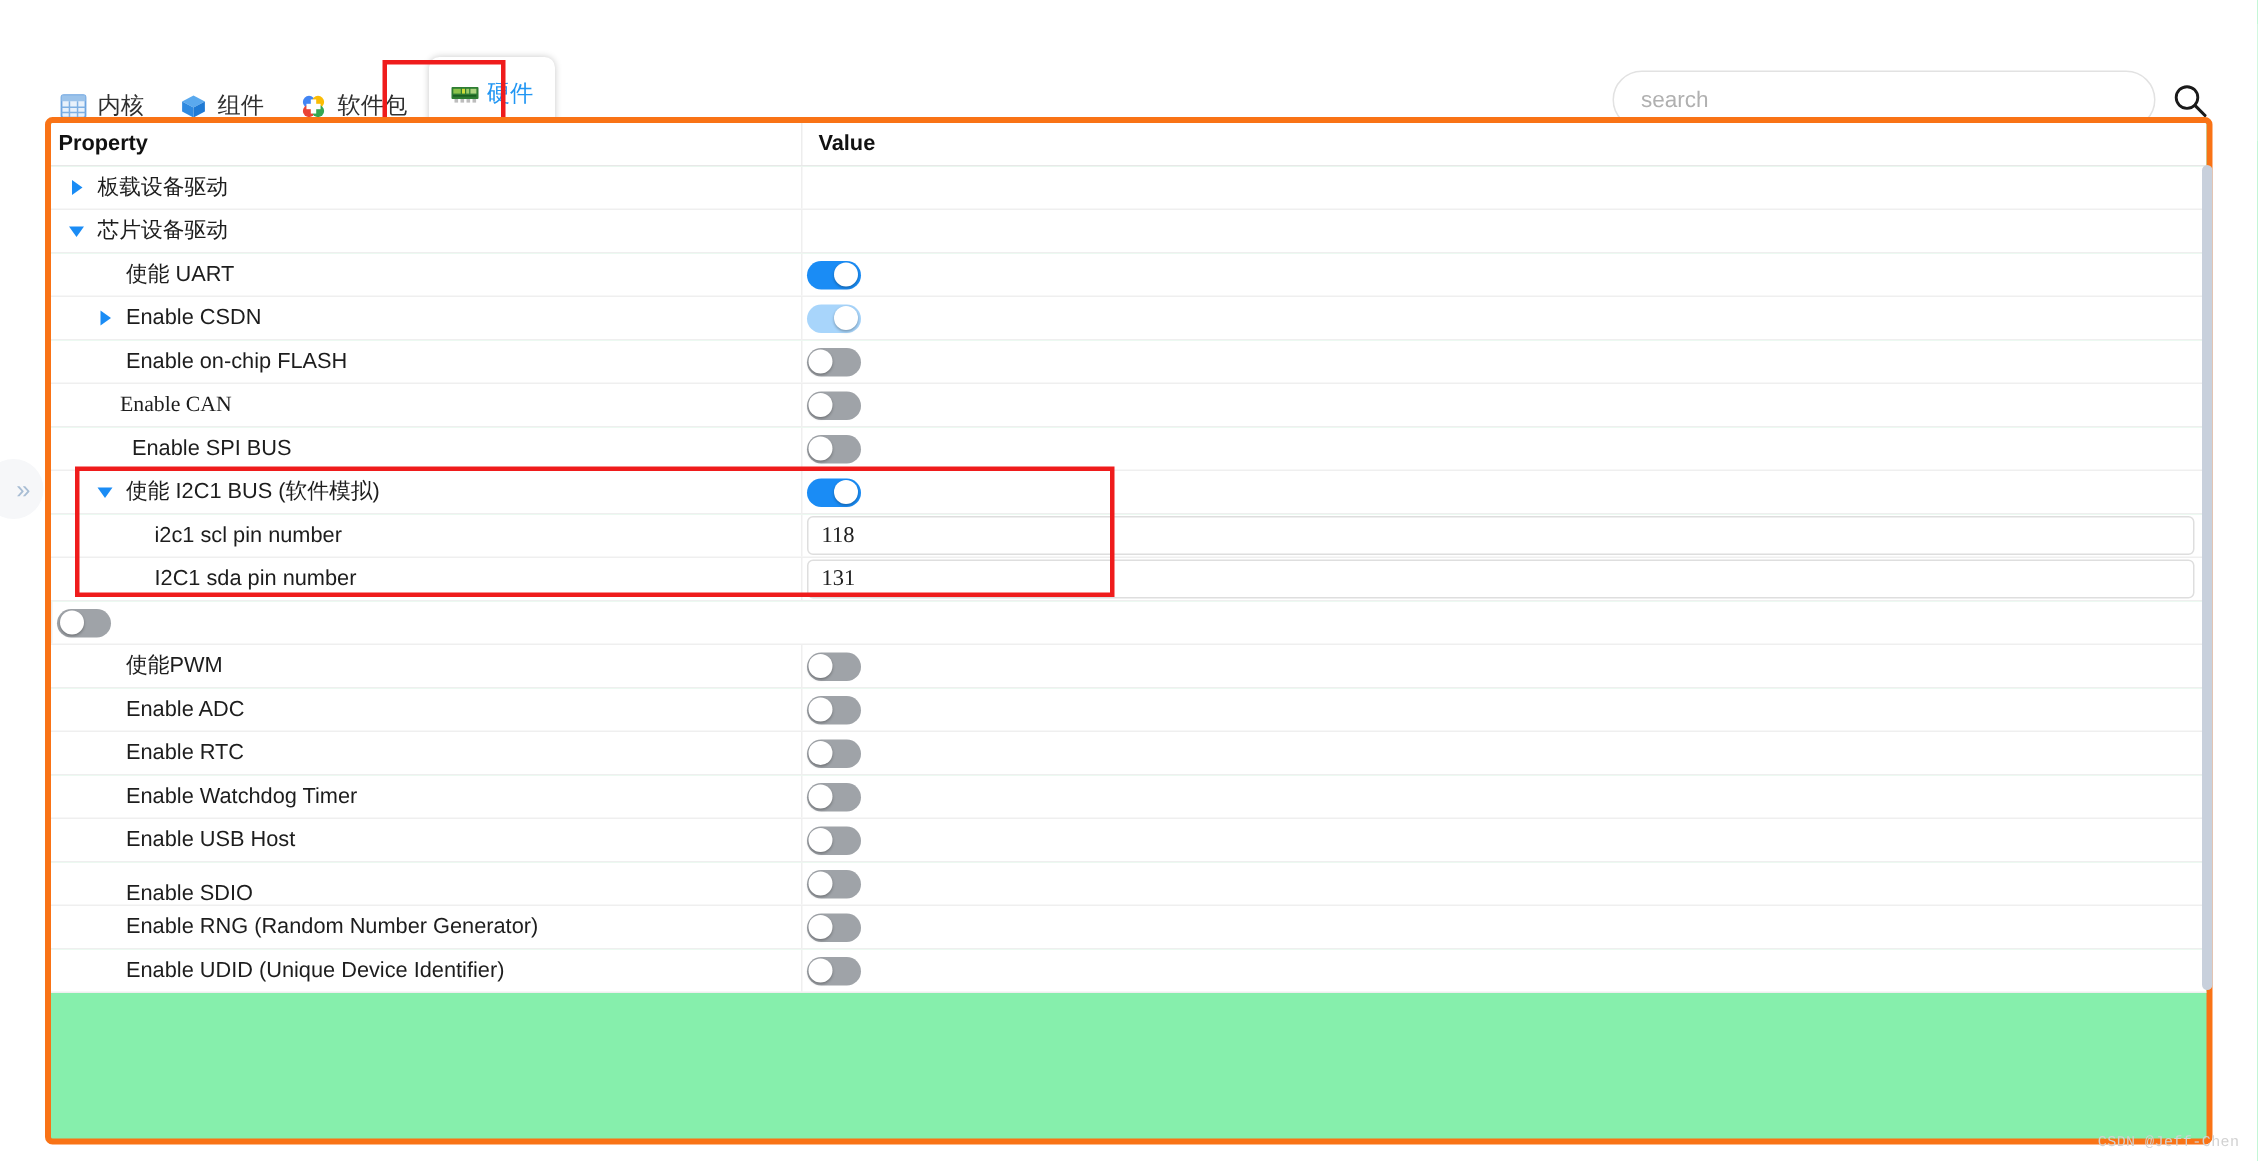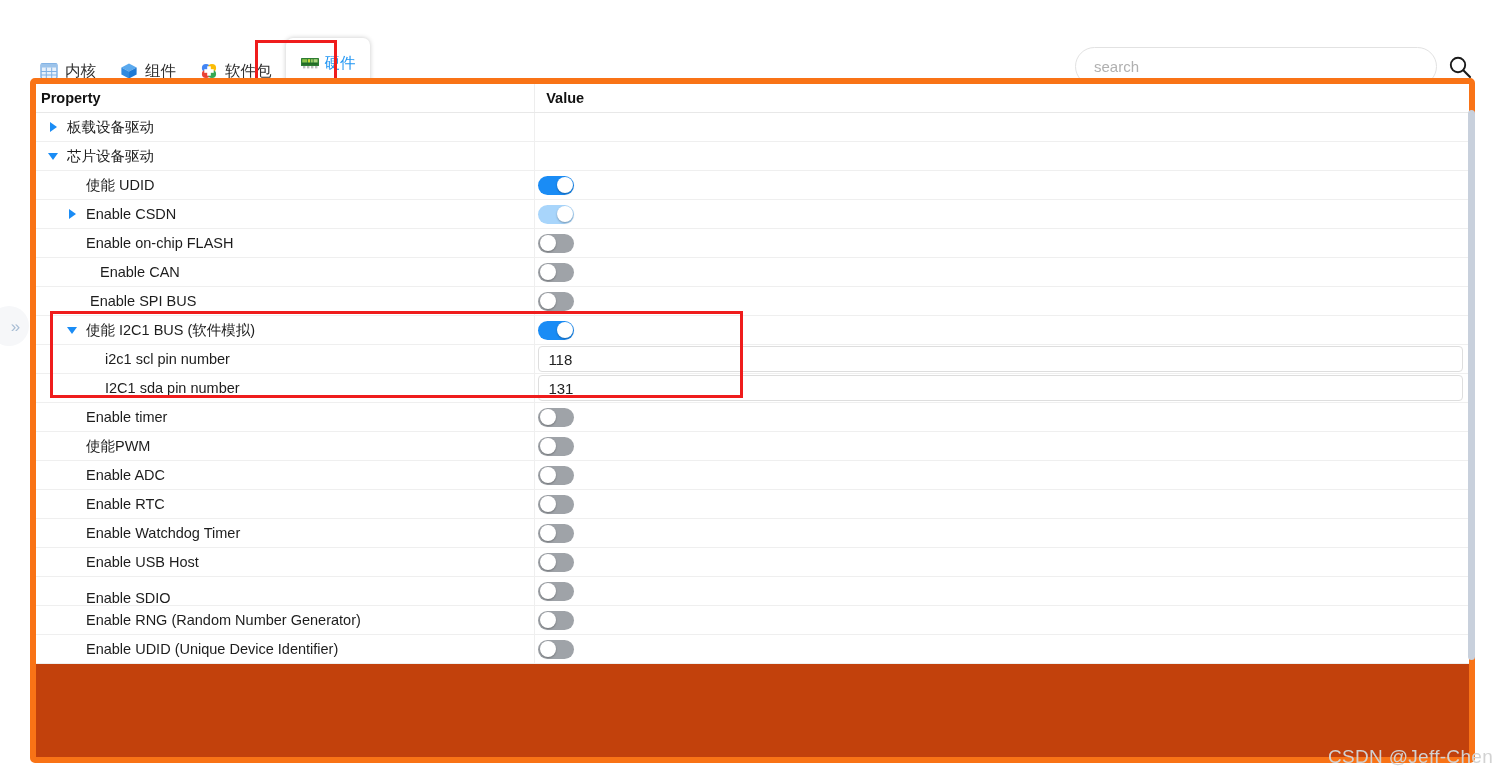--- a/index.html
+++ b/index.html
@@ -97,23 +97,23 @@
     background: transparent;
     border: none;
     padding: 0;
   }
 
   
   .table-frame {
     position: absolute;
     left: 30px; top: 78px;
     width: 1445px; height: 685px;
-    border: 6px solid #f97316;
+    border: 4px solid #f97316;
     border-radius: 5px;
-    background: #c2410c;
+    background: #86efac;
     overflow: hidden;
   }
   .thead {
     height: 29px;
     display: flex;
     align-items: center;
     border-bottom: 1px solid #e8e8e8;
     background: #fff;
   }
   .th {
@@ -204,21 +204,21 @@
   
   .val-input {
     width: 925px; height: 26px;
     border: 1px solid #dedede;
     border-radius: 4px;
     background: #fff;
     font-size: 15px;
     color: #222;
     padding: 0 9px;
     outline: none;
-    font-family: Liberation Sans, sans-serif;
+    font-family: Liberation Serif, serif;
   }
 
   
   #ann-i2c {
     left: 50px; top: 311px;
     width: 693px; height: 87px;
   }
 
   
   .vscroll {
@@ -246,23 +246,23 @@
     color: #a8bdd4;
     line-height: 1;
     letter-spacing: -2px;
     padding-left: 11px;
   }
 
   
   .watermark {
     position: absolute;
     right: 12px; bottom: 6px;
-    font-size: 19px;
+    font-size: 10px;
     color: #d2d2d2;
-    font-family: Liberation Sans, sans-serif;
+    font-family: Liberation Mono, monospace;
     letter-spacing: 0.3px;
   }
 </style>
 </head>
 <body>
 
 <div class="tabbar">
 
   <div class="tabs">
 
@@ -362,21 +362,21 @@
           <span class="arrow">
             <span class="tri-down"></span>
           </span>
           <span class="lbl" style="margin-left: 6px;">芯片设备驱动</span>
         </div>
         <div class="cell-val"></div>
       </div>
       <div class="row">
         <div class="cell-prop indent-1">
           <span class="arrow-spacer"></span>
-          <span class="lbl" style="margin-left: 6px;">使能 UDID</span>
+          <span class="lbl" style="margin-left: 6px;">使能 UART</span>
         </div>
         <div class="cell-val">
           <div class="toggle on">
             <span class="knob"></span>
           </div>
         </div>
       </div>
       <div class="row">
         <div class="cell-prop indent-1">
           <span class="arrow">
@@ -397,21 +397,21 @@
         </div>
         <div class="cell-val">
           <div class="toggle off">
             <span class="knob"></span>
           </div>
         </div>
       </div>
       <div class="row">
         <div class="cell-prop indent-1">
           <span class="arrow-spacer"></span>
-          <span class="lbl" style="margin-left: 20px;">Enable CAN</span>
+          <span class="lbl" style="margin-left: 2px; font-family: Liberation Serif, serif;">Enable CAN</span>
         </div>
         <div class="cell-val">
           <div class="toggle off">
             <span class="knob"></span>
           </div>
         </div>
       </div>
       <div class="row">
         <div class="cell-prop indent-1">
           <span class="arrow-spacer"></span>
@@ -448,24 +448,20 @@
       <div class="row">
         <div class="cell-prop indent-2">
           <span class="arrow-spacer"></span>
           <span class="lbl" style="margin-left: 6px;">I2C1 sda pin number</span>
         </div>
         <div class="cell-val">
           <input class="val-input" type="text" value="131" style="">
         </div>
       </div>
       <div class="row">
-        <div class="cell-prop indent-1">
-          <span class="arrow-spacer"></span>
-          <span class="lbl" style="margin-left: 6px;">Enable timer</span>
-        </div>
         <div class="cell-val">
           <div class="toggle off">
             <span class="knob"></span>
           </div>
         </div>
       </div>
       <div class="row">
         <div class="cell-prop indent-1">
           <span class="arrow-spacer"></span>
           <span class="lbl" style="margin-left: 6px;">使能PWM</span>

